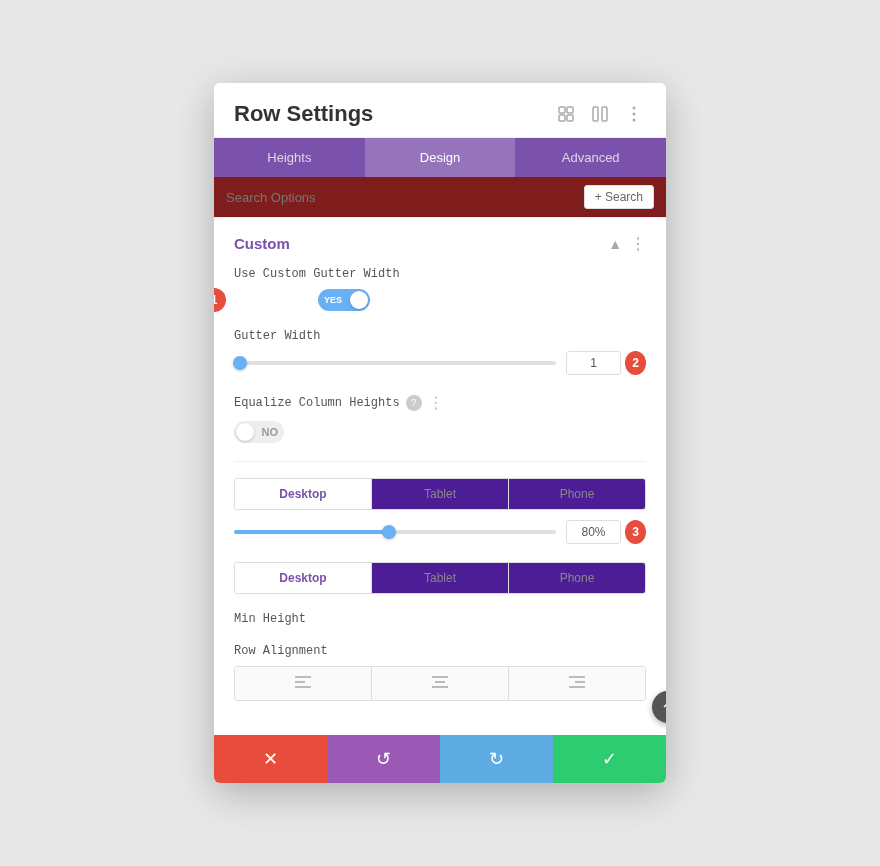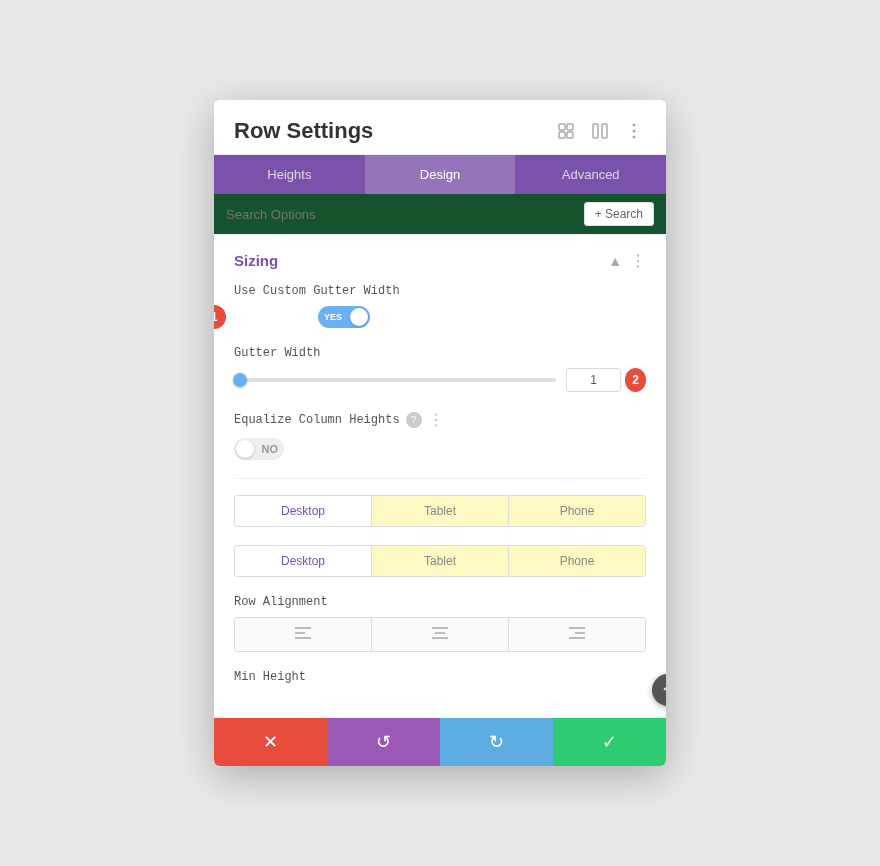--- a/index.html
+++ b/index.html
@@ -71,21 +71,21 @@
       background: rgba(255,255,255,0.2);
       color: #ffffff;
     }
 
     
     .search-bar {
       display: flex;
       align-items: center;
       padding: 8px 12px;
       border-bottom: 1px solid #eee;
-      background: #14532d;
+      background: #7f1d1d;
     }
     .search-input {
       flex: 1;
       border: none;
       background: transparent;
       font-size: 13px;
       color: #999;
       outline: none;
     }
     .filter-btn {
@@ -306,28 +306,28 @@
       overflow: hidden;
       margin-bottom: 10px;
     }
     .device-tab {
       flex: 1;
       text-align: center;
       padding: 8px;
       font-size: 12px;
       color: #888;
       cursor: pointer;
-      background: #fef9c3;
+      background: #4c1d95;
       border-right: 1px solid #ddd;
     }
     .device-tab:last-child { border-right: none; }
     .device-tab.active {
       color: #7b52ab;
       background: #fff;
-      font-weight: 400;
+      font-weight: 700;
     }
 
     
     .align-tabs {
       display: flex;
       border: 1px solid #ddd;
       border-radius: 3px;
       overflow: hidden;
     }
     .align-tab {
@@ -424,21 +424,21 @@
 
   <div class="search-bar">
     <input class="search-input" type="text" placeholder="Search Options" style="">
     <button class="filter-btn">+ Search</button>
   </div>
 
   <div class="modal-content">
     <div class="section">
 
       <div class="section-header">
-        <span class="section-title">Sizing</span>
+        <span class="section-title">Custom</span>
         <div class="section-header-icons">
           <span style="color:#aaa; font-size:14px;">▲</span>
           <span style="color:#aaa; font-size:16px;">⋮</span>
         </div>
       </div>
 
       <div class="setting-row">
         <div class="setting-label">
           <span>Use Custom Gutter Width</span>
         </div>
@@ -480,27 +480,43 @@
       </div>
 
       <div class="divider"></div>
 
       <div class="setting-row">
         <div class="device-tabs">
           <div class="device-tab active">Desktop</div>
           <div class="device-tab">Tablet</div>
           <div class="device-tab">Phone</div>
         </div>
+        <div class="slider-row">
+          <div class="slider-track">
+            <div class="slider-fill" style="width: 48%;"></div>
+            <div class="slider-thumb" style="left: calc(48% - 7px);"></div>
+          </div>
+          <div class="slider-value">
+            <input class="slider-input" type="text" value="80%" style="">
+            <div class="badge-num" style="position:static; transform:none;">3</div>
+          </div>
+        </div>
       </div>
 
       <div class="setting-row">
         <div class="device-tabs">
           <div class="device-tab active">Desktop</div>
           <div class="device-tab">Tablet</div>
           <div class="device-tab">Phone</div>
+        </div>
+      </div>
+
+      <div class="setting-row">
+        <div class="setting-label">
+          <span>Min Height</span>
         </div>
       </div>
 
       <div class="setting-row">
         <div class="setting-label">
           <span>Row Alignment</span>
         </div>
         <div class="align-tabs">
           <div class="align-tab">
             <svg width="16" height="14" viewBox="0 0 16 14" fill="none">
@@ -516,26 +532,20 @@
               <line x1="0" y1="12" x2="16" y2="12" stroke="#bbb" stroke-width="2"></line>
             </svg>
           </div>
           <div class="align-tab">
             <svg width="16" height="14" viewBox="0 0 16 14" fill="none">
               <line x1="0" y1="2" x2="16" y2="2" stroke="#bbb" stroke-width="2"></line>
               <line x1="6" y1="7" x2="16" y2="7" stroke="#bbb" stroke-width="2"></line>
               <line x1="0" y1="12" x2="16" y2="12" stroke="#bbb" stroke-width="2"></line>
             </svg>
           </div>
-        </div>
-      </div>
-
-      <div class="setting-row">
-        <div class="setting-label">
-          <span>Min Height</span>
         </div>
       </div>
 
     </div>
   </div>
 
   <div class="modal-footer">
     <div class="footer-btn cancel">
       <span>✕</span>
     </div>

